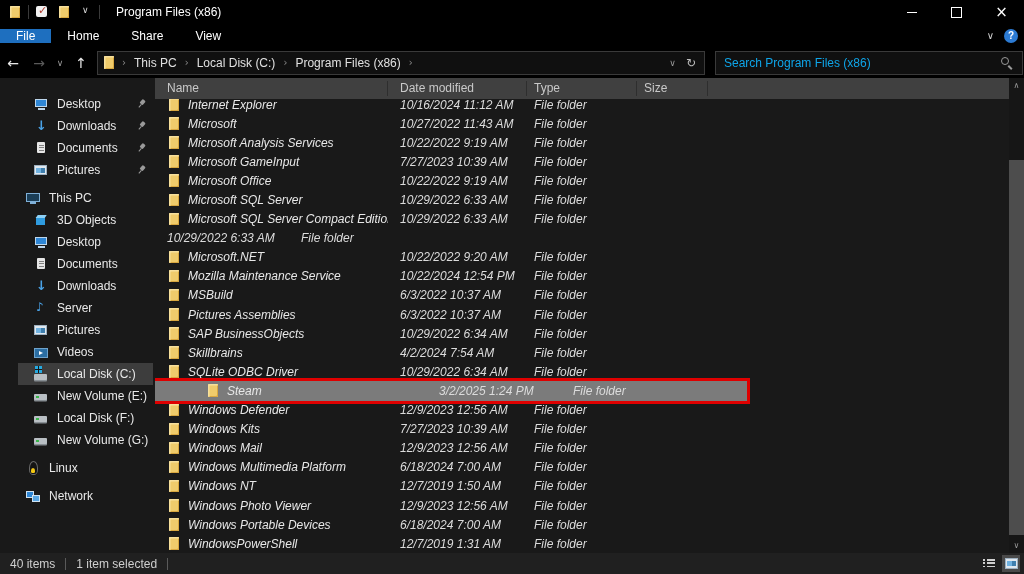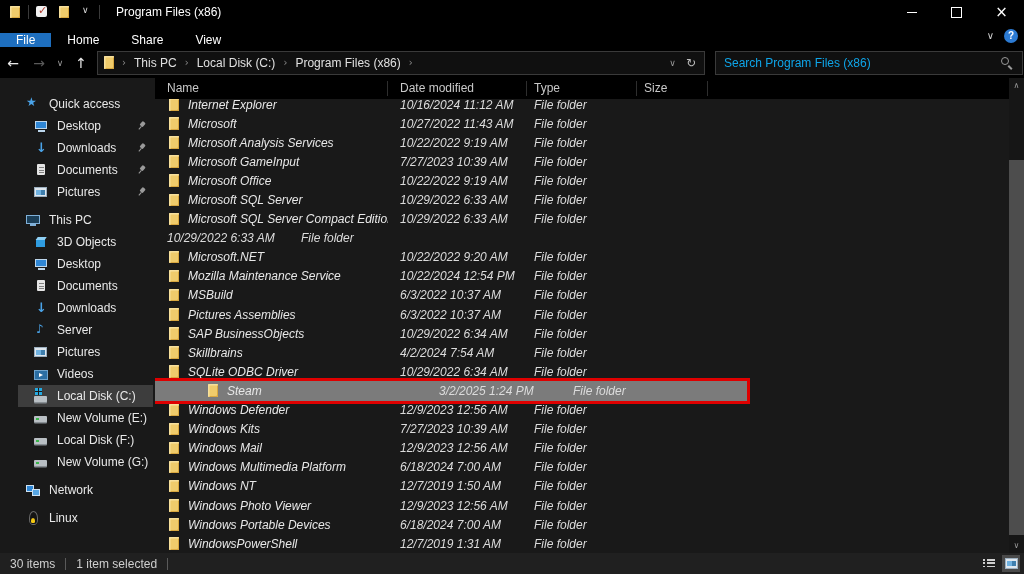--- a/index.html
+++ b/index.html
@@ -10,21 +10,21 @@
   .app-pad{width:8px;}
   .tb-sep{width:1px;height:14px;background:#3a3a3a;margin:0 6px;}
   .qat{display:flex;align-items:center;gap:8px;}
   .title-text{margin-left:10px;font-size:12px;color:#fff;}
   .tb-spacer{flex:1;}
   .win-btn{width:45px;height:24px;display:flex;align-items:center;justify-content:center;}
   .min-shape{width:10px;height:1px;background:#fff;}
   .max-shape{width:9px;height:9px;border:1px solid #fff;}
   .close-shape{font-size:15px;color:#fff;line-height:1;}
   
-  .ribbon{height:23px;background:#000;display:flex;align-items:flex-end;position:relative;}
+  .ribbon{height:23px;background:#000;display:flex;align-items:center;position:relative;}
   .tab{padding:0 16px;font-size:12px;display:flex;align-items:center;color:#fff;cursor:default;}
   .tab.active{background:var(--accent);}
   .ribbon-right{position:absolute;right:6px;top:0;height:23px;display:flex;align-items:center;gap:10px;}
   .rib-chev{font-size:10px;color:#cfcfcf;}
   .help-btn{width:14px;height:14px;border-radius:50%;background:#2c7bd4;color:#fff;font-size:10px;
     line-height:14px;text-align:center;font-weight:bold;}
   
   .navbar{height:31px;background:#000;display:flex;align-items:center;}
   .nav-btn{width:26px;text-align:center;font-size:14px;color:#e8e8e8;}
   .nav-btn.dim{color:#5a5a5a;}
@@ -96,21 +96,21 @@
   .ic-properties-check::after{content:"✓";position:absolute;left:3px;top:-1px;color:#b03b2e;font-size:11px;
     font-family:"DejaVu Sans",sans-serif;}
   .ic-qat-chevron::before{content:"∨";position:absolute;left:3px;top:0;font-size:9px;color:#ddd;
     font-family:"DejaVu Sans",sans-serif;}
   .ic-search{width:15px;height:15px;position:relative;flex:none;}
   .ic-search::before{content:"";position:absolute;left:2px;top:2px;width:6px;height:6px;border:1.5px solid #9a9a9a;border-radius:50%;}
   .ic-search::after{content:"";position:absolute;left:10px;top:10px;width:4.5px;height:1.5px;background:#9a9a9a;
     transform:rotate(45deg);transform-origin:0 0;}
   
   .list{position:absolute;left:155px;right:15px;top:0;bottom:0;}
-  .cols-header{height:21px;display:flex;align-items:center;font-size:12px;color:#c9c9c9;background:#000000;
+  .cols-header{height:21px;display:flex;align-items:center;font-size:12px;color:#c9c9c9;background:#404040;
     position:relative;z-index:3;}
   .hcol{height:15px;line-height:15px;border-right:1px solid #2e2e2e;box-sizing:border-box;}
   .hcol.c0{width:233px;padding-left:12px;}
   .hcol.c1{width:139px;padding-left:12px;}
   .hcol.c2{width:110px;padding-left:7px;}
   .hcol.c3{width:71px;padding-left:7px;}
   .rows-clip{position:absolute;left:0;right:0;top:21px;bottom:0;overflow:hidden;}
   .rows-inner{margin-top:-4px;font-style:italic;}
   .row{height:19.1px;width:553px;display:flex;align-items:center;font-size:12px;position:relative;}
   .row.selected{background:var(--selgray);box-shadow:0 0 0 3px var(--annred);z-index:2;color:#fff;padding-left:39px;}
@@ -203,24 +203,20 @@
   </div>
   <div class="searchbar">
     <span class="search-ph">Search Program Files (x86)</span>
     <span class="ic-search"></span>
   </div>
 </div>
 
 <div class="main">
   <div class="sidebar">
       <div class="sb-section">
-        <div class="sb-item root">
-          <span class="ic ic-quick-access-star"></span>
-          <span class="sb-label">Quick access</span>
-        </div>
         <div class="sb-item child">
           <span class="ic ic-desktop"></span>
           <span class="sb-label">Desktop</span>
           <span class="ic-pin"></span>
         </div>
         <div class="sb-item child">
           <span class="ic ic-downloads"></span>
           <span class="sb-label">Downloads</span>
           <span class="ic-pin"></span>
         </div>
@@ -280,28 +276,28 @@
           <span class="ic ic-disk"></span>
           <span class="sb-label">Local Disk (F:)</span>
         </div>
         <div class="sb-item child">
           <span class="ic ic-disk"></span>
           <span class="sb-label">New Volume (G:)</span>
         </div>
       </div>
       <div class="sb-section">
         <div class="sb-item root">
-          <span class="ic ic-network"></span>
-          <span class="sb-label">Network</span>
+          <span class="ic ic-linux"></span>
+          <span class="sb-label">Linux</span>
         </div>
       </div>
       <div class="sb-section">
         <div class="sb-item root">
-          <span class="ic ic-linux"></span>
-          <span class="sb-label">Linux</span>
+          <span class="ic ic-network"></span>
+          <span class="sb-label">Network</span>
         </div>
       </div>
     </div>
   <div class="list">
     <div class="cols-header">
         <div class="hcol c0">Name</div>
         <div class="hcol c1">Date modified</div>
         <div class="hcol c2">Type</div>
         <div class="hcol c3">Size</div>
       </div>
@@ -523,21 +519,21 @@
     </div>
   </div>
   <div class="vscroll">
     <div class="vs-arrow glyph">∧</div>
     <div class="vs-thumb"></div>
     <div class="vs-arrow vs-down glyph">∨</div>
   </div>
 </div>
 
 <div class="statusbar">
-  <span class="sb-text">30 items</span>
+  <span class="sb-text">40 items</span>
   <span class="sb-div"></span>
   <span class="sb-text" style="margin-left:0">1 item selected</span>
   <span class="sb-div"></span>
   <span class="sb-spacer"></span>
   <span class="view-btn">
       <span class="ic-view-details"></span>
     </span>
   <span class="view-btn active">
       <span class="ic-view-thumbs"></span>
     </span>

